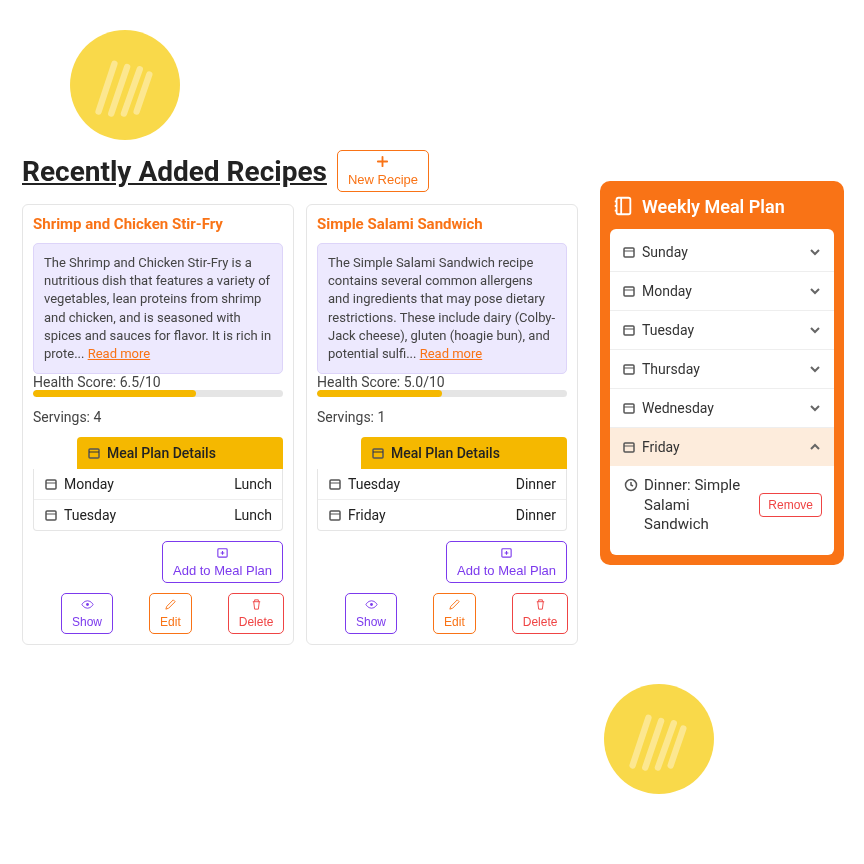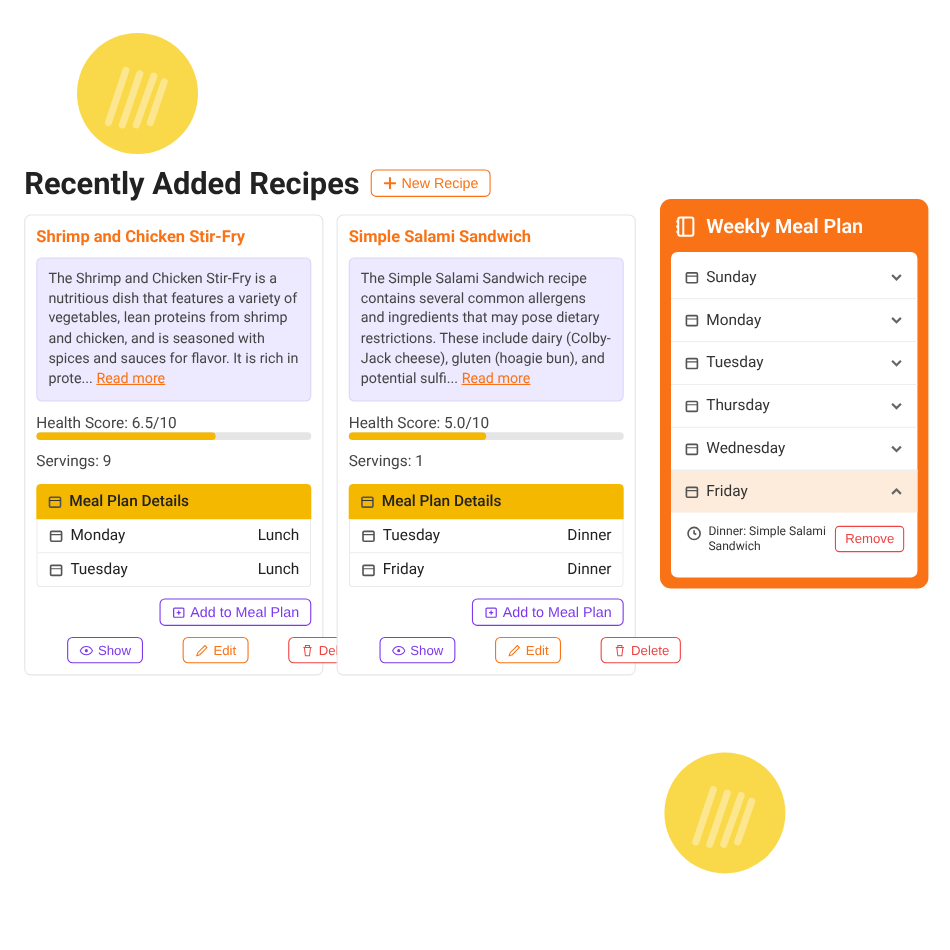--- a/index.html
+++ b/index.html
@@ -29,25 +29,25 @@
 .container {
   position: absolute;
   top: 150px; left: 22px;
   display: flex;
   gap: 18px;
 }
 .left-col { width: 562px; }
 .header-row {
   display: flex; align-items: center; gap: 10px; margin-bottom: 12px;
 }
-.header-row h1 { font-size: 28px; font-weight: 700; color: #222; }
+.header-row h1 { font-size: 28px; font-weight: 700; color: #222; text-decoration: underline; }
 .btn {
   display: inline-flex; align-items: center; gap: 4px;
   border: 1px solid; border-radius: 5px;
-  padding: 4px 10px; font-size: 13px; background: #fff; cursor: pointer;
+  padding: 4px 10px; font-size: 13px; background: #fff; cursor: pointer; flex-direction: column;
 }
 .btn-orange { border-color: #f97316; color: #f97316; }
 .btn-purple { border-color: #7c3aed; color: #7c3aed; }
 .btn-red { border-color: #ef4444; color: #ef4444; }
 
 .cards { display: flex; gap: 12px; }
 .recipe-card {
   width: 272px;
   border: 1px solid #e5e5e5;
   border-radius: 6px;
@@ -56,35 +56,34 @@
 }
 .recipe-title { color: #f97316; font-weight: 700; font-size: 15px; margin-bottom: 10px; }
 .desc-box {
   background: #ede9fe;
   border: 1px solid #ddd4f9;
   border-radius: 5px;
   padding: 10px;
   font-size: 13px;
   color: #444;
   line-height: 1.4;
-  margin-bottom: 12px;
 }
 .read-more { color: #f97316; text-decoration: underline; cursor: pointer; }
 .health-score { font-size: 14px; color: #444; margin-bottom: 0; }
 .progress-track {
   height: 7px; background: #e5e5e5; border-radius: 4px; margin-bottom: 12px; overflow: hidden;
 }
 .progress-fill { height: 100%; background: #f5b800; border-radius: 4px; }
 .servings { font-size: 14px; color: #444; margin-bottom: 12px; }
 
 .mealplan-header {
   background: #f5b800; color: #222;
   padding: 8px 10px; font-size: 14px; font-weight: 500;
   border-radius: 4px 4px 0 0;
-  display: flex; align-items: center; gap: 6px;
+  display: flex; align-items: center; gap: 6px; margin-left: 44px;
 }
 .mealplan-table { border: 1px solid #e5e5e5; border-top: none; border-radius: 0 0 4px 4px; }
 .mp-row {
   display: flex; justify-content: space-between;
   padding: 7px 10px; font-size: 14px;
   border-top: 1px solid #eee;
 }
 .mp-row:first-child { border-top: none; }
 .mp-day { display: flex; align-items: center; gap: 6px; }
 .cal-icon { width: 14px; height: 14px; flex-shrink: 0; }
@@ -117,21 +116,21 @@
 }
 .week-row + .week-row { border-top: 1px solid #eee; }
 .week-row.expanded { background: #fdecdc; }
 .week-label { display: flex; align-items: center; gap: 6px; }
 .chev { width: 14px; height: 14px; }
 .chev polyline { fill: none; stroke: #666; stroke-width: 2; }
 .friday-content {
   display: flex; justify-content: space-between; align-items: center;
   padding: 10px 12px 16px 14px; gap: 8px;
 }
-.friday-meal { display: flex; align-items: flex-start; gap: 6px; font-size: 11px; color: #333; line-height: 1.3; }
+.friday-meal { display: flex; align-items: flex-start; gap: 6px; font-size: 15px; color: #333; line-height: 1.3; }
 .clock { width: 14px; height: 14px; margin-top: 2px; flex-shrink: 0; }
 .clock circle, .clock polyline { fill: none; stroke: #555; stroke-width: 1.5; }
 .remove-btn {
   border: 1px solid #ef4444; color: #ef4444; background: #fff;
   font-size: 12px; padding: 4px 8px; border-radius: 4px; cursor: pointer;
   flex-shrink: 0;
 }
 
 .eye-icon, .pencil-icon, .trash-icon, .plus-icon, .cal-plus-icon { width: 13px; height: 13px; flex-shrink: 0; }
 </style>
@@ -165,21 +164,21 @@
 
       <div class="recipe-card">
         <div class="recipe-title">Shrimp and Chicken Stir-Fry</div>
         <div class="desc-box">
           <span>The Shrimp and Chicken Stir-Fry is a nutritious dish that features a variety of vegetables, lean proteins from shrimp and chicken, and is seasoned with spices and sauces for flavor. It is rich in prote... </span><span class="read-more">Read more</span>
         </div>
         <div class="health-score">Health Score: 6.5/10</div>
         <div class="progress-track">
             <div class="progress-fill" style="width:65%"></div>
           </div>
-        <div class="servings">Servings: 9</div>
+        <div class="servings">Servings: 4</div>
         <div class="mealplan-header">
           <svg class="cal-icon" viewBox="0 0 14 14">
               <rect x="2" y="3" width="10" height="9" rx="1"></rect>
               <path d="M2 6h10" stroke="#333"></path>
             </svg>
           <span>Meal Plan Details</span>
         </div>
         <div class="mealplan-table">
           <div class="mp-row">
             <span class="mp-day">

